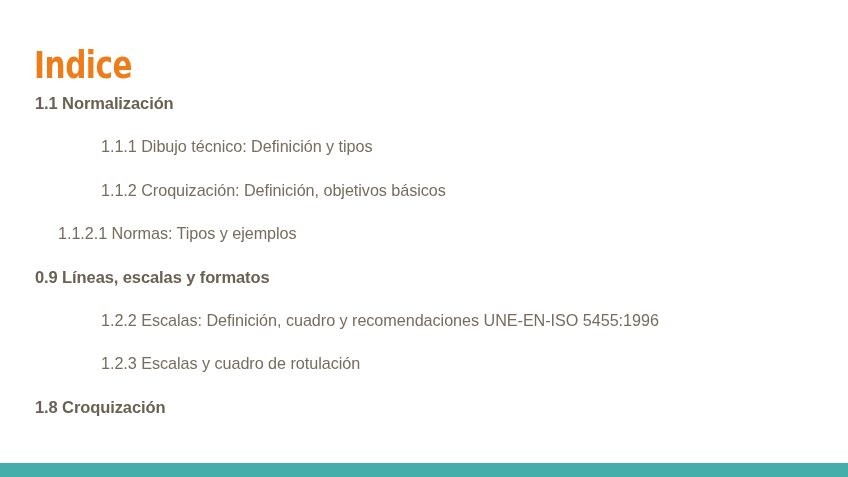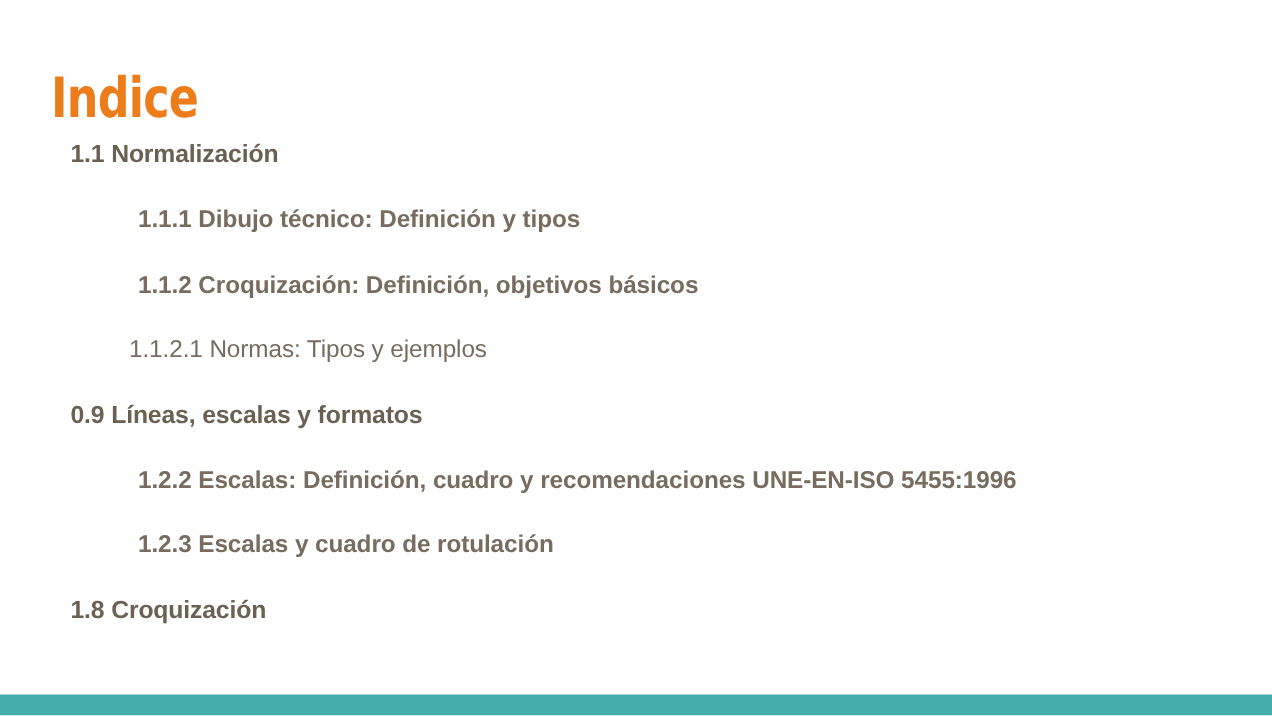--- a/index.html
+++ b/index.html
@@ -38,40 +38,39 @@
     position: absolute;
     left: 0;
     top: 82px;
     width: 848px;
   }
   .toc-item {
     display: block;
     white-space: nowrap;
     color: #6E6356;
     font-family: "Liberation Sans", sans-serif;
-    margin-left: 12px;
   }
   .toc-item.level-1 {
     padding-left: 35px;
     font-size: 16.5px;
     font-weight: bold;
     line-height: 43px;
     letter-spacing: -0.1px;
     color: #6B6153;
   }
   .toc-item.level-2 {
-    padding-left: 80px;
+    padding-left: 101px;
     font-size: 16.2px;
-    font-weight: bold;
+    font-weight: normal;
     line-height: 43.5px;
     letter-spacing: -0.05px;
     color: #776C5E;
   }
   .toc-item.level-3 {
-    padding-left: 74px;
+    padding-left: 58px;
     font-size: 16.2px;
     font-weight: normal;
     line-height: 43.5px;
     letter-spacing: -0.05px;
     color: #776C5E;
   }
   .bottom-bar {
     position: absolute;
     left: 0;
     bottom: 0;

